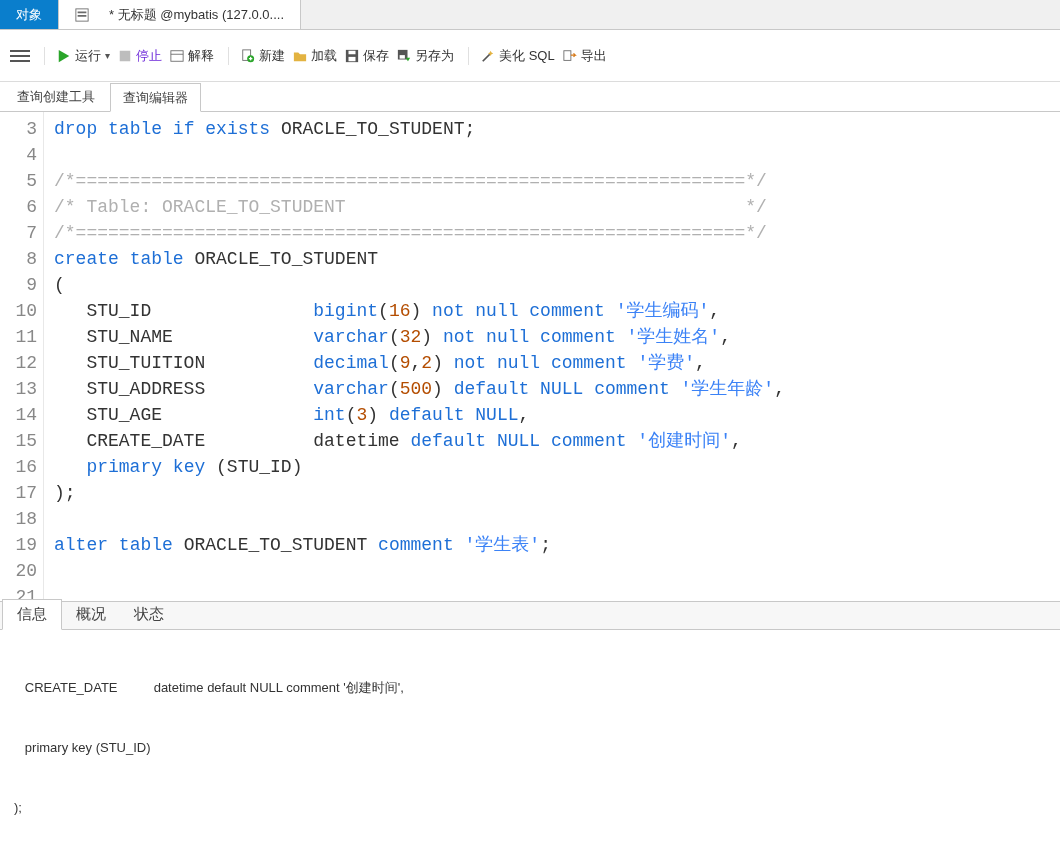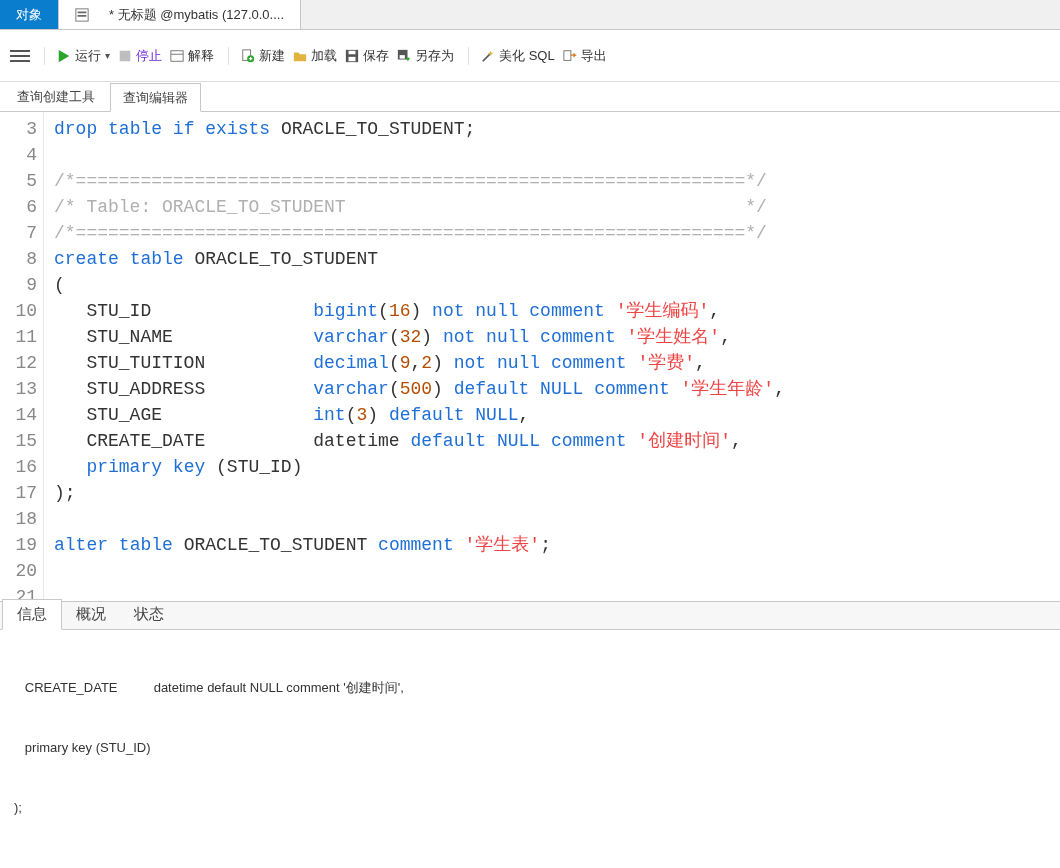--- a/index.html
+++ b/index.html
@@ -128,21 +128,21 @@
     flex: 1;
     padding: 4px 0 0 10px;
     font-family: "Consolas", "Courier New", monospace;
     font-size: 18px;
     white-space: pre;
     overflow: hidden;
   }
   .code .ln { height: 26px; line-height: 26px; }
   .kw   { color: #1e6fd6; }      
   .num  { color: #b44d00; }      
-  .str  { color: #ef4444; }      
+  .str  { color: #3b82f6; }      
   .cm   { color: #b0b0b0; }      
 
   
   .result-tabs {
     display: flex;
     align-items: flex-end;
     height: 28px;
     padding: 0 2px;
     border-bottom: 1px solid #c8c8c8;
     background: #f7f7f7;

